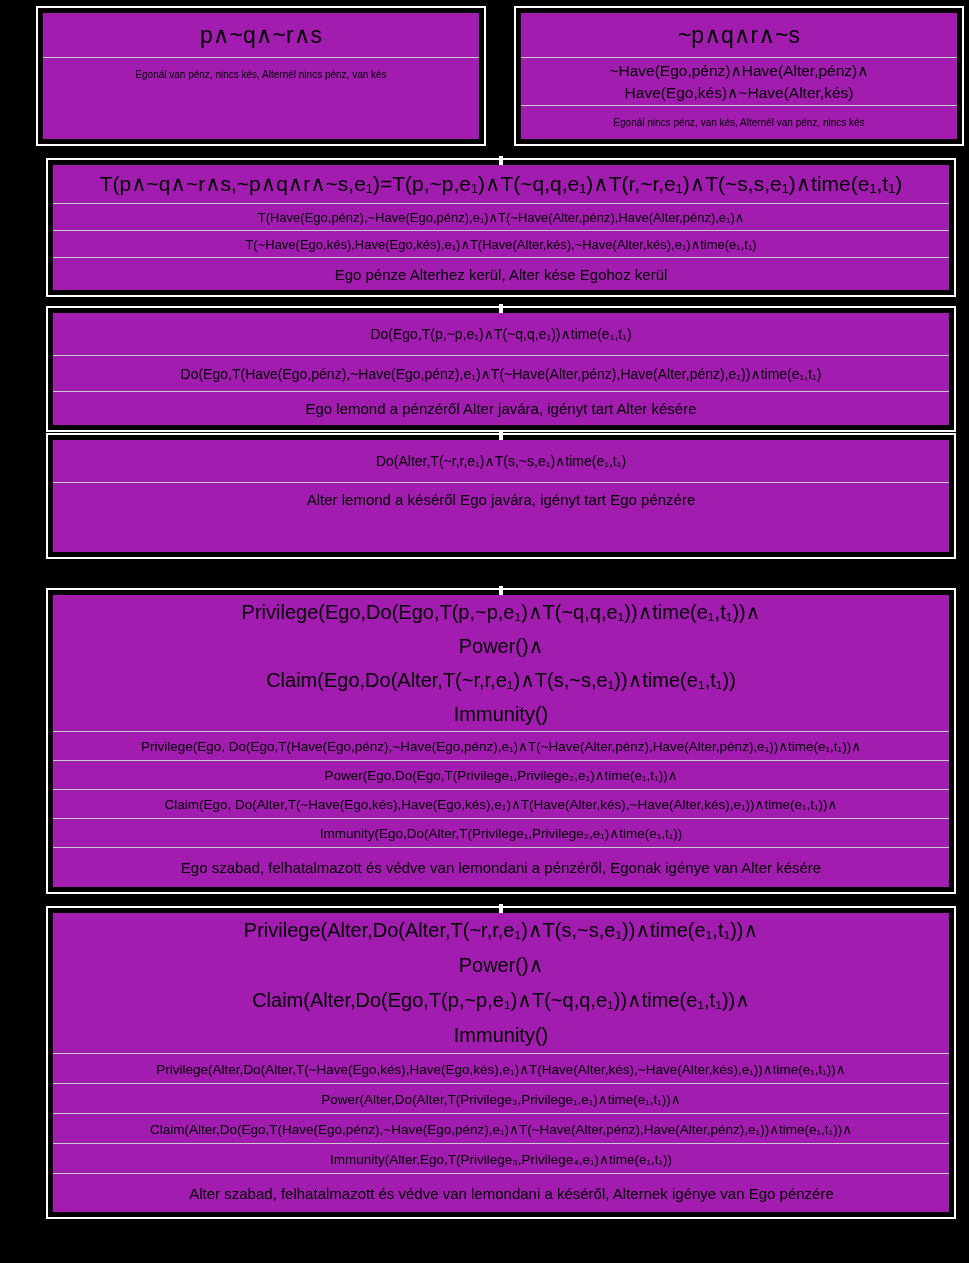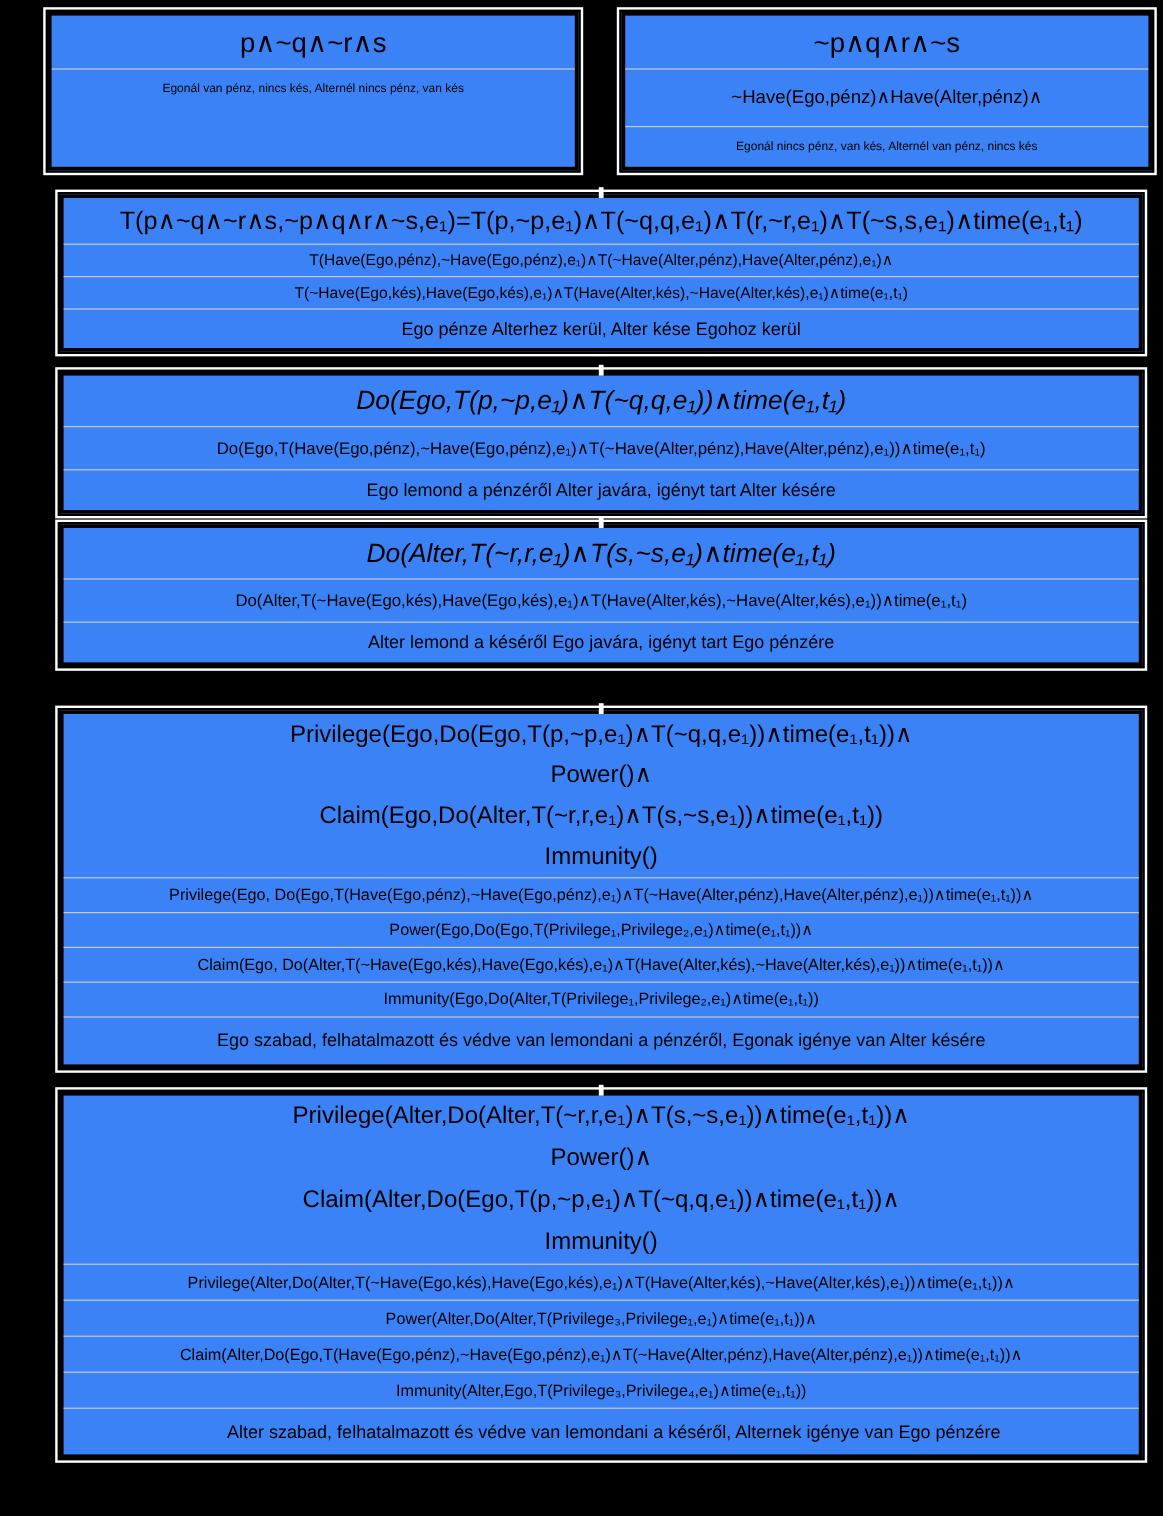--- a/index.html
+++ b/index.html
@@ -5,21 +5,21 @@
   html,body{margin:0;padding:0;background:#000;}
   .page{
     position:relative;
     width:969px;height:1263px;
     background:#000;
     font-family:"Liberation Sans","DejaVu Sans",sans-serif;
     color:#000;
     overflow:hidden;
   }
   .box{
-    background:#3b82f6;
+    background:#a21caf;
     border:3px solid #000;
     outline:2px solid #fff;
     outline-offset:2px;
     box-sizing:border-box;
     display:flex;
     flex-direction:column;
     position:relative;
   }
   .cell{
     display:flex;
@@ -47,21 +47,21 @@
     width:4px;height:9px;background:#fff;
   }
   .t-box{height:131px;margin-top:20px;}
   .tb-title{height:38px;font-size:21px;}
   .tb-formula{height:27px;font-size:13px;}
   .tb-caption{height:33px;font-size:15px;}
 
   .do-box{height:118px;}
   .do-ego{margin-top:17px;}
   .do-alter{margin-top:9px;}
-  .db-title{height:42px;font-size:22px;font-style:italic;}
+  .db-title{height:42px;font-size:14px;}
   .db-formula{height:36px;font-size:14px;}
   .db-caption{height:34px;font-size:15px;}
 
   .rights-box .rb-titles{font-size:20px;}
   .rights-ego{height:298px;margin-top:37px;}
   .rights-ego .rb-titles{height:136px;line-height:34px;}
   .rights-ego .rb-formula{height:29px;}
   .rights-ego .rb-caption{height:40px;}
   .rights-alter{height:305px;margin-top:20px;}
   .rights-alter .rb-titles{height:140px;line-height:35px;}
@@ -79,20 +79,21 @@
 
     <div class="box state-box">
       <div class="cell sb-title">p∧~q∧~r∧s</div>
       <div class="cell sb-caption">Egonál van pénz, nincs kés, Alternél nincs pénz, van kés</div>
     </div>
 
     <div class="box state-box">
       <div class="cell sb-title">~p∧q∧r∧~s</div>
       <div class="cell sb-formula multi">
         <div>~Have(Ego,pénz)∧Have(Alter,pénz)∧</div>
+        <div>Have(Ego,kés)∧~Have(Alter,kés)</div>
       </div>
       <div class="cell sb-caption">Egonál nincs pénz, van kés, Alternél van pénz, nincs kés</div>
     </div>
 
   </div>
 
   <div class="box wide t-box">
     <div class="cell tb-title">T(p∧~q∧~r∧s,~p∧q∧r∧~s,e₁)=T(p,~p,e₁)∧T(~q,q,e₁)∧T(r,~r,e₁)∧T(~s,s,e₁)∧time(e₁,t₁)</div>
     <div class="cell tb-formula">T(Have(Ego,pénz),~Have(Ego,pénz),e₁)∧T(~Have(Alter,pénz),Have(Alter,pénz),e₁)∧</div>
     <div class="cell tb-formula">T(~Have(Ego,kés),Have(Ego,kés),e₁)∧T(Have(Alter,kés),~Have(Alter,kés),e₁)∧time(e₁,t₁)</div>
@@ -100,21 +101,20 @@
   </div>
 
   <div class="box wide do-box do-ego">
     <div class="cell db-title">Do(Ego,T(p,~p,e₁)∧T(~q,q,e₁))∧time(e₁,t₁)</div>
     <div class="cell db-formula">Do(Ego,T(Have(Ego,pénz),~Have(Ego,pénz),e₁)∧T(~Have(Alter,pénz),Have(Alter,pénz),e₁))∧time(e₁,t₁)</div>
     <div class="cell db-caption">Ego lemond a pénzéről Alter javára, igényt tart Alter késére</div>
   </div>
 
   <div class="box wide do-box do-alter">
     <div class="cell db-title">Do(Alter,T(~r,r,e₁)∧T(s,~s,e₁)∧time(e₁,t₁)</div>
-    <div class="cell db-formula">Do(Alter,T(~Have(Ego,kés),Have(Ego,kés),e₁)∧T(Have(Alter,kés),~Have(Alter,kés),e₁))∧time(e₁,t₁)</div>
     <div class="cell db-caption">Alter lemond a késéről Ego javára, igényt tart Ego pénzére</div>
   </div>
 
   <div class="box wide rights-box rights-ego">
     <div class="cell rb-titles multi">
       <div>Privilege(Ego,Do(Ego,T(p,~p,e₁)∧T(~q,q,e₁))∧time(e₁,t₁))∧</div>
       <div>Power()∧</div>
       <div>Claim(Ego,Do(Alter,T(~r,r,e₁)∧T(s,~s,e₁))∧time(e₁,t₁))</div>
       <div>Immunity()</div>
     </div>

